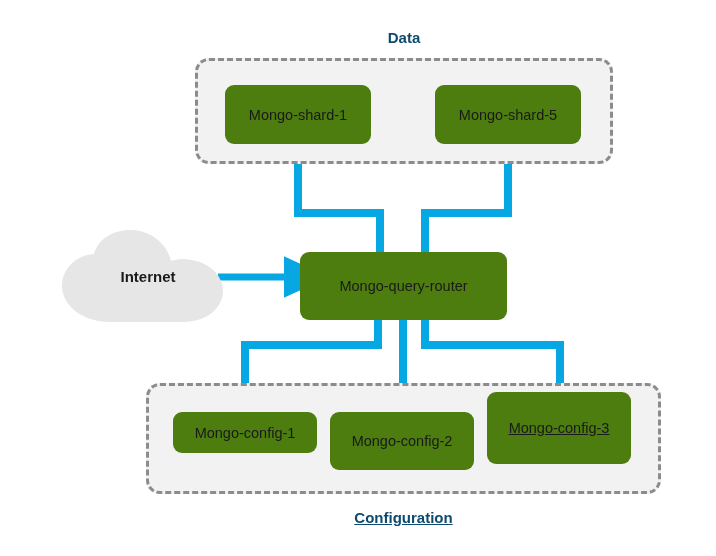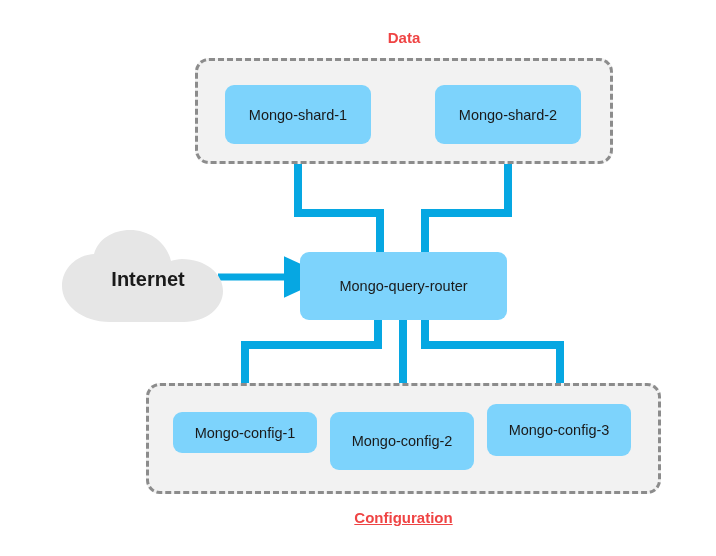--- a/index.html
+++ b/index.html
@@ -42,64 +42,64 @@
   #group-config {
     left: 146px; top: 383px;
     width: 515px; height: 111px;
   }
 
   
   .group-caption {
     position: absolute;
     font-size: 15px;
     font-weight: bold;
-    color: #ef4444;
+    color: #0c4a6e;
     text-align: center;
     white-space: nowrap;
   }
   #caption-data {
     left: 195px; top: 29px; width: 418px;
   }
   #caption-config {
     left: 146px; top: 509px; width: 515px; text-decoration: underline;
   }
 
   
   .node {
     position: absolute;
-    background: #7dd3fc;
+    background: #4d7c0f;
     border-radius: 9px;
     display: flex;
     align-items: center;
     justify-content: center;
     font-size: 14.5px;
     color: #1a1a1a;
     white-space: nowrap;
     box-sizing: border-box;
   }
   #node-shard-0  { left: 225px; top: 85px;  width: 146px; height: 59px; }
   #node-shard-1  { left: 435px; top: 85px;  width: 146px; height: 59px; }
   #node-router   { left: 300px; top: 252px; width: 207px; height: 68px; }
   #node-config-0 { left: 173px; top: 412px; width: 144px; height: 41px; }
   #node-config-1 { left: 330px; top: 412px; width: 144px; height: 58px; }
-  #node-config-2 { left: 487px; top: 404px; width: 144px; height: 52px; }
+  #node-config-2 { left: 487px; top: 392px; width: 144px; height: 72px; text-decoration: underline; }
 
   
   #cloud {
     position: absolute;
     left: 60px; top: 230px;
     width: 176px; height: 92px;
   }
   #cloud svg { display: block; }
   #cloud-label {
     position: absolute;
     left: 60px; top: 268px;
     width: 176px;
     text-align: center;
-    font-size: 20px;
+    font-size: 15px;
     font-weight: bold;
     color: #1a1a1a;
     white-space: nowrap;
   }
 </style>
 </head>
 <body>
 
 <div id="diagram">
 
@@ -123,21 +123,21 @@
     <path d="M218,277 L292,277" fill="none" stroke="#06a7e2" stroke-width="7" stroke-linecap="butt" marker-end="url(#arrowhead)"></path>
   </svg>
 
   <div class="group-box" id="group-data"></div>
   <div class="group-caption" id="caption-data">Data</div>
 
   <div class="node" id="node-shard-0">
     <span>Mongo-shard-1</span>
   </div>
   <div class="node" id="node-shard-1">
-    <span>Mongo-shard-2</span>
+    <span>Mongo-shard-5</span>
   </div>
 
   <div class="node" id="node-router">
     <span>Mongo-query-router</span>
   </div>
 
   <div id="cloud">
     <svg width="176" height="92" viewBox="0 0 176 92">
       <path d="M50,92
                C22,92 2,75 2,56

